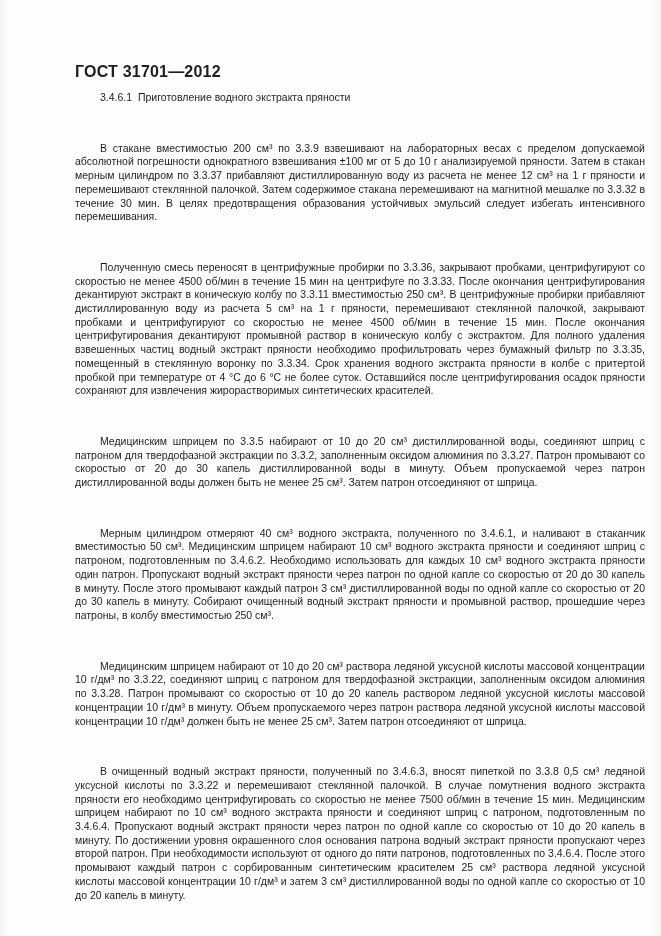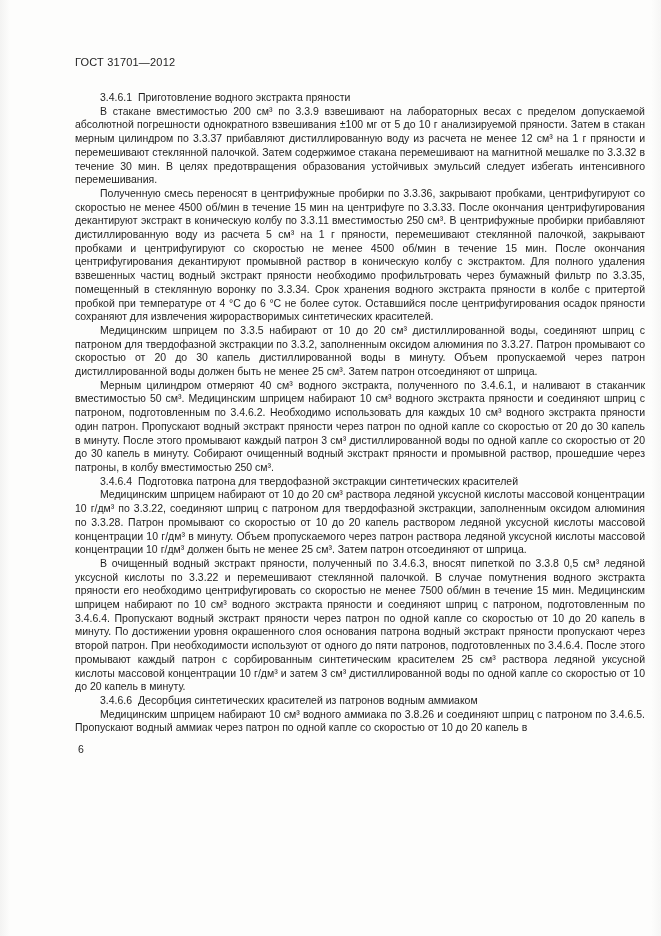--- a/index.html
+++ b/index.html
@@ -8,40 +8,41 @@
     width: 661px;
     height: 936px;
     background: linear-gradient(90deg, #f3f3f2 0px, #fdfdfc 10px, #fdfdfc 651px, #f6f6f5 661px);
     font-family: "Liberation Sans", sans-serif;
     color: #1e1e1e;
     overflow: hidden;
   }
   .doc-header {
     position: absolute;
     left: 75px;
-    top: 56px;
-    font-size: 11px;
-    font-weight: normal;
+    top: 63px;
+    font-size: 16px;
+    font-weight: bold;
     letter-spacing: 0.2px;
   }
   .content {
     position: absolute;
     left: 75px;
     top: 91px;
     width: 570px;
     font-size: 10.5px;
     line-height: 13.7px;
   }
   .block {
     margin: 0;
     text-indent: 25px;
   }
   .para {
     text-align: justify;
     hyphens: auto;
+    margin-top: 37px;
     -webkit-hyphens: auto;
   }
   .bold { font-weight: bold; }
   .page-number {
     margin-top: 8px;
     text-indent: 3px;
     font-size: 10.5px;
   }
 </style>
 </head>
@@ -49,20 +50,18 @@
 
 <div class="page">
   <div class="doc-header">ГОСТ 31701—2012</div>
 
   <div class="content">
     <p class="block">3.4.6.1&nbsp; Приготовление водного экстракта пряности</p>
     <p class="block para">В стакане вместимостью 200 см³ по 3.3.9 взвешивают на лабораторных весах с пределом допускаемой абсолютной погрешности однократного взвешивания ±100 мг от 5 до 10 г анализируемой пряности. Затем в стакан мерным цилиндром по 3.3.37 прибавляют дистиллированную воду из расчета не менее 12 см³ на 1 г пряности и перемешивают стеклянной палочкой. Затем содержимое стакана перемешивают на магнитной мешалке по 3.3.32 в течение 30 мин. В целях предотвращения образования устойчивых эмульсий следует избегать интенсивного перемешивания.</p>
     <p class="block para">Полученную смесь переносят в центрифужные пробирки по 3.3.36, закрывают пробками, центрифугируют со скоростью не менее 4500 об/мин в течение 15 мин на центрифуге по 3.3.33. После окончания центрифугирования декантируют экстракт в коническую колбу по 3.3.11 вместимостью 250 см³. В центрифужные пробирки прибавляют дистиллированную воду из расчета 5 см³ на 1 г пряности, перемешивают стеклянной палочкой, закрывают пробками и центрифугируют со скоростью не менее 4500 об/мин в течение 15 мин. После окончания центрифугирования декантируют промывной раствор в коническую колбу с экстрактом. Для полного удаления взвешенных частиц водный экстракт пряности необходимо профильтровать через бумажный фильтр по 3.3.35, помещенный в стеклянную воронку по 3.3.34. Срок хранения водного экстракта пряности в колбе с притертой пробкой при температуре от 4 °С до 6 °С не более суток. Оставшийся после центрифугирования осадок пряности сохраняют для извлечения жирорастворимых синтетических красителей.</p>
     <p class="block para">Медицинским шприцем по 3.3.5 набирают от 10 до 20 см³ дистиллированной воды, соединяют шприц с патроном для твердофазной экстракции по 3.3.2, заполненным оксидом алюминия по 3.3.27. Патрон промывают со скоростью от 20 до 30 капель дистиллированной воды в минуту. Объем пропускаемой через патрон дистиллированной воды должен быть не менее 25 см³. Затем патрон отсоединяют от шприца.</p>
     <p class="block para">Мерным цилиндром отмеряют 40 см³ водного экстракта, полученного по 3.4.6.1, и наливают в стаканчик вместимостью 50 см³. Медицинским шприцем набирают 10 см³ водного экстракта пряности и соединяют шприц с патроном, подготовленным по 3.4.6.2. Необходимо использовать для каждых 10 см³ водного экстракта пряности один патрон. Пропускают водный экстракт пряности через патрон по одной капле со скоростью от 20 до 30 капель в минуту. После этого промывают каждый патрон 3 см³ дистиллированной воды по одной капле со скоростью от 20 до 30 капель в минуту. Собирают очищенный водный экстракт пряности и промывной раствор, прошедшие через патроны, в колбу вместимостью 250 см³.</p>
-    <p class="block">3.4.6.4&nbsp; Подготовка патрона для твердофазной экстракции синтетических красителей</p>
     <p class="block para">Медицинским шприцем набирают от 10 до 20 см³ раствора ледяной уксусной кислоты массовой концентрации 10 г/дм³ по 3.3.22, соединяют шприц с патроном для твердофазной экстракции, заполненным оксидом алюминия по 3.3.28. Патрон промывают со скоростью от 10 до 20 капель раствором ледяной уксусной кислоты массовой концентрации 10 г/дм³ в минуту. Объем пропускаемого через патрон раствора ледяной уксусной кислоты массовой концентрации 10 г/дм³ должен быть не менее 25 см³. Затем патрон отсоединяют от шприца.</p>
     <p class="block para">В очищенный водный экстракт пряности, полученный по 3.4.6.3, вносят пипеткой по 3.3.8 0,5 см³ ледяной уксусной кислоты по 3.3.22 и перемешивают стеклянной палочкой. В случае помутнения водного экстракта пряности его необходимо центрифугировать со скоростью не менее 7500 об/мин в течение 15 мин. Медицинским шприцем набирают по 10 см³ водного экстракта пряности и соединяют шприц с патроном, подготовленным по 3.4.6.4. Пропускают водный экстракт пряности через патрон по одной капле со скоростью от 10 до 20 капель в минуту. По достижении уровня окрашенного слоя основания патрона водный экстракт пряности пропускают через второй патрон. При необходимости используют от одного до пяти патронов, подготовленных по 3.4.6.4. После этого промывают каждый патрон с сорбированным синтетическим красителем 25 см³ раствора ледяной уксусной кислоты массовой концентрации 10 г/дм³ и затем 3 см³ дистиллированной воды по одной капле со скоростью от 10 до 20 капель в минуту.</p>
-    <p class="block">3.4.6.6&nbsp; Десорбция синтетических красителей из патронов водным аммиаком</p>
     <p class="block para">Медицинским шприцем набирают 10 см³ водного аммиака по 3.8.26 и соединяют шприц с патроном по 3.4.6.5. Пропускают водный аммиак через патрон по одной капле со скоростью от 10 до 20 капель в</p>
     <div class="page-number">6</div>
   </div>
 </div>
 
 </body></html>

